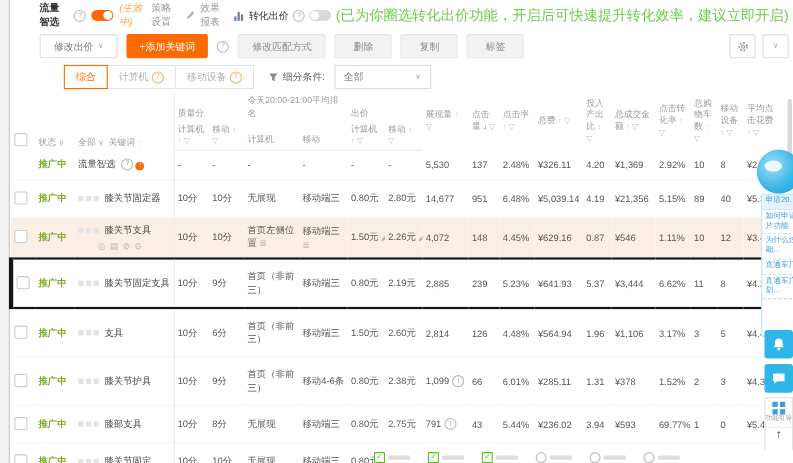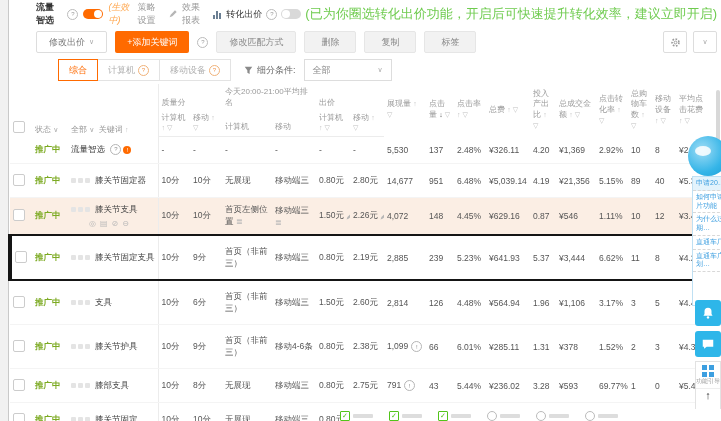--- a/index.html
+++ b/index.html
@@ -380,21 +380,21 @@
           <td class="c-n">10分</td>
           <td class="c-n">8分</td>
           <td class="c-n">无展现</td>
           <td class="c-n">移动端三</td>
           <td class="c-n num">0.80元</td>
           <td class="c-n num">2.75元</td>
           <td class="c-n num">791<span class="impinfo">!</span></td>
           <td class="c-n num">43</td>
           <td class="c-n num">5.44%</td>
           <td class="c-n num">¥236.02</td>
-          <td class="c-n num">3.28</td>
+          <td class="c-n num">3.94</td>
           <td class="c-n num">¥593</td>
           <td class="c-n num">69.77%</td>
           <td class="c-n num">1</td>
           <td class="c-n num">0</td>
           <td class="c-n num">¥5.49</td>
         </tr>
         <tr>
           <td class="c-ck"><span class="cb"></span></td>
           <td class="c-st"><span class="st">推广中</span></td>
           <td class="c-kw"><span class="dots">

